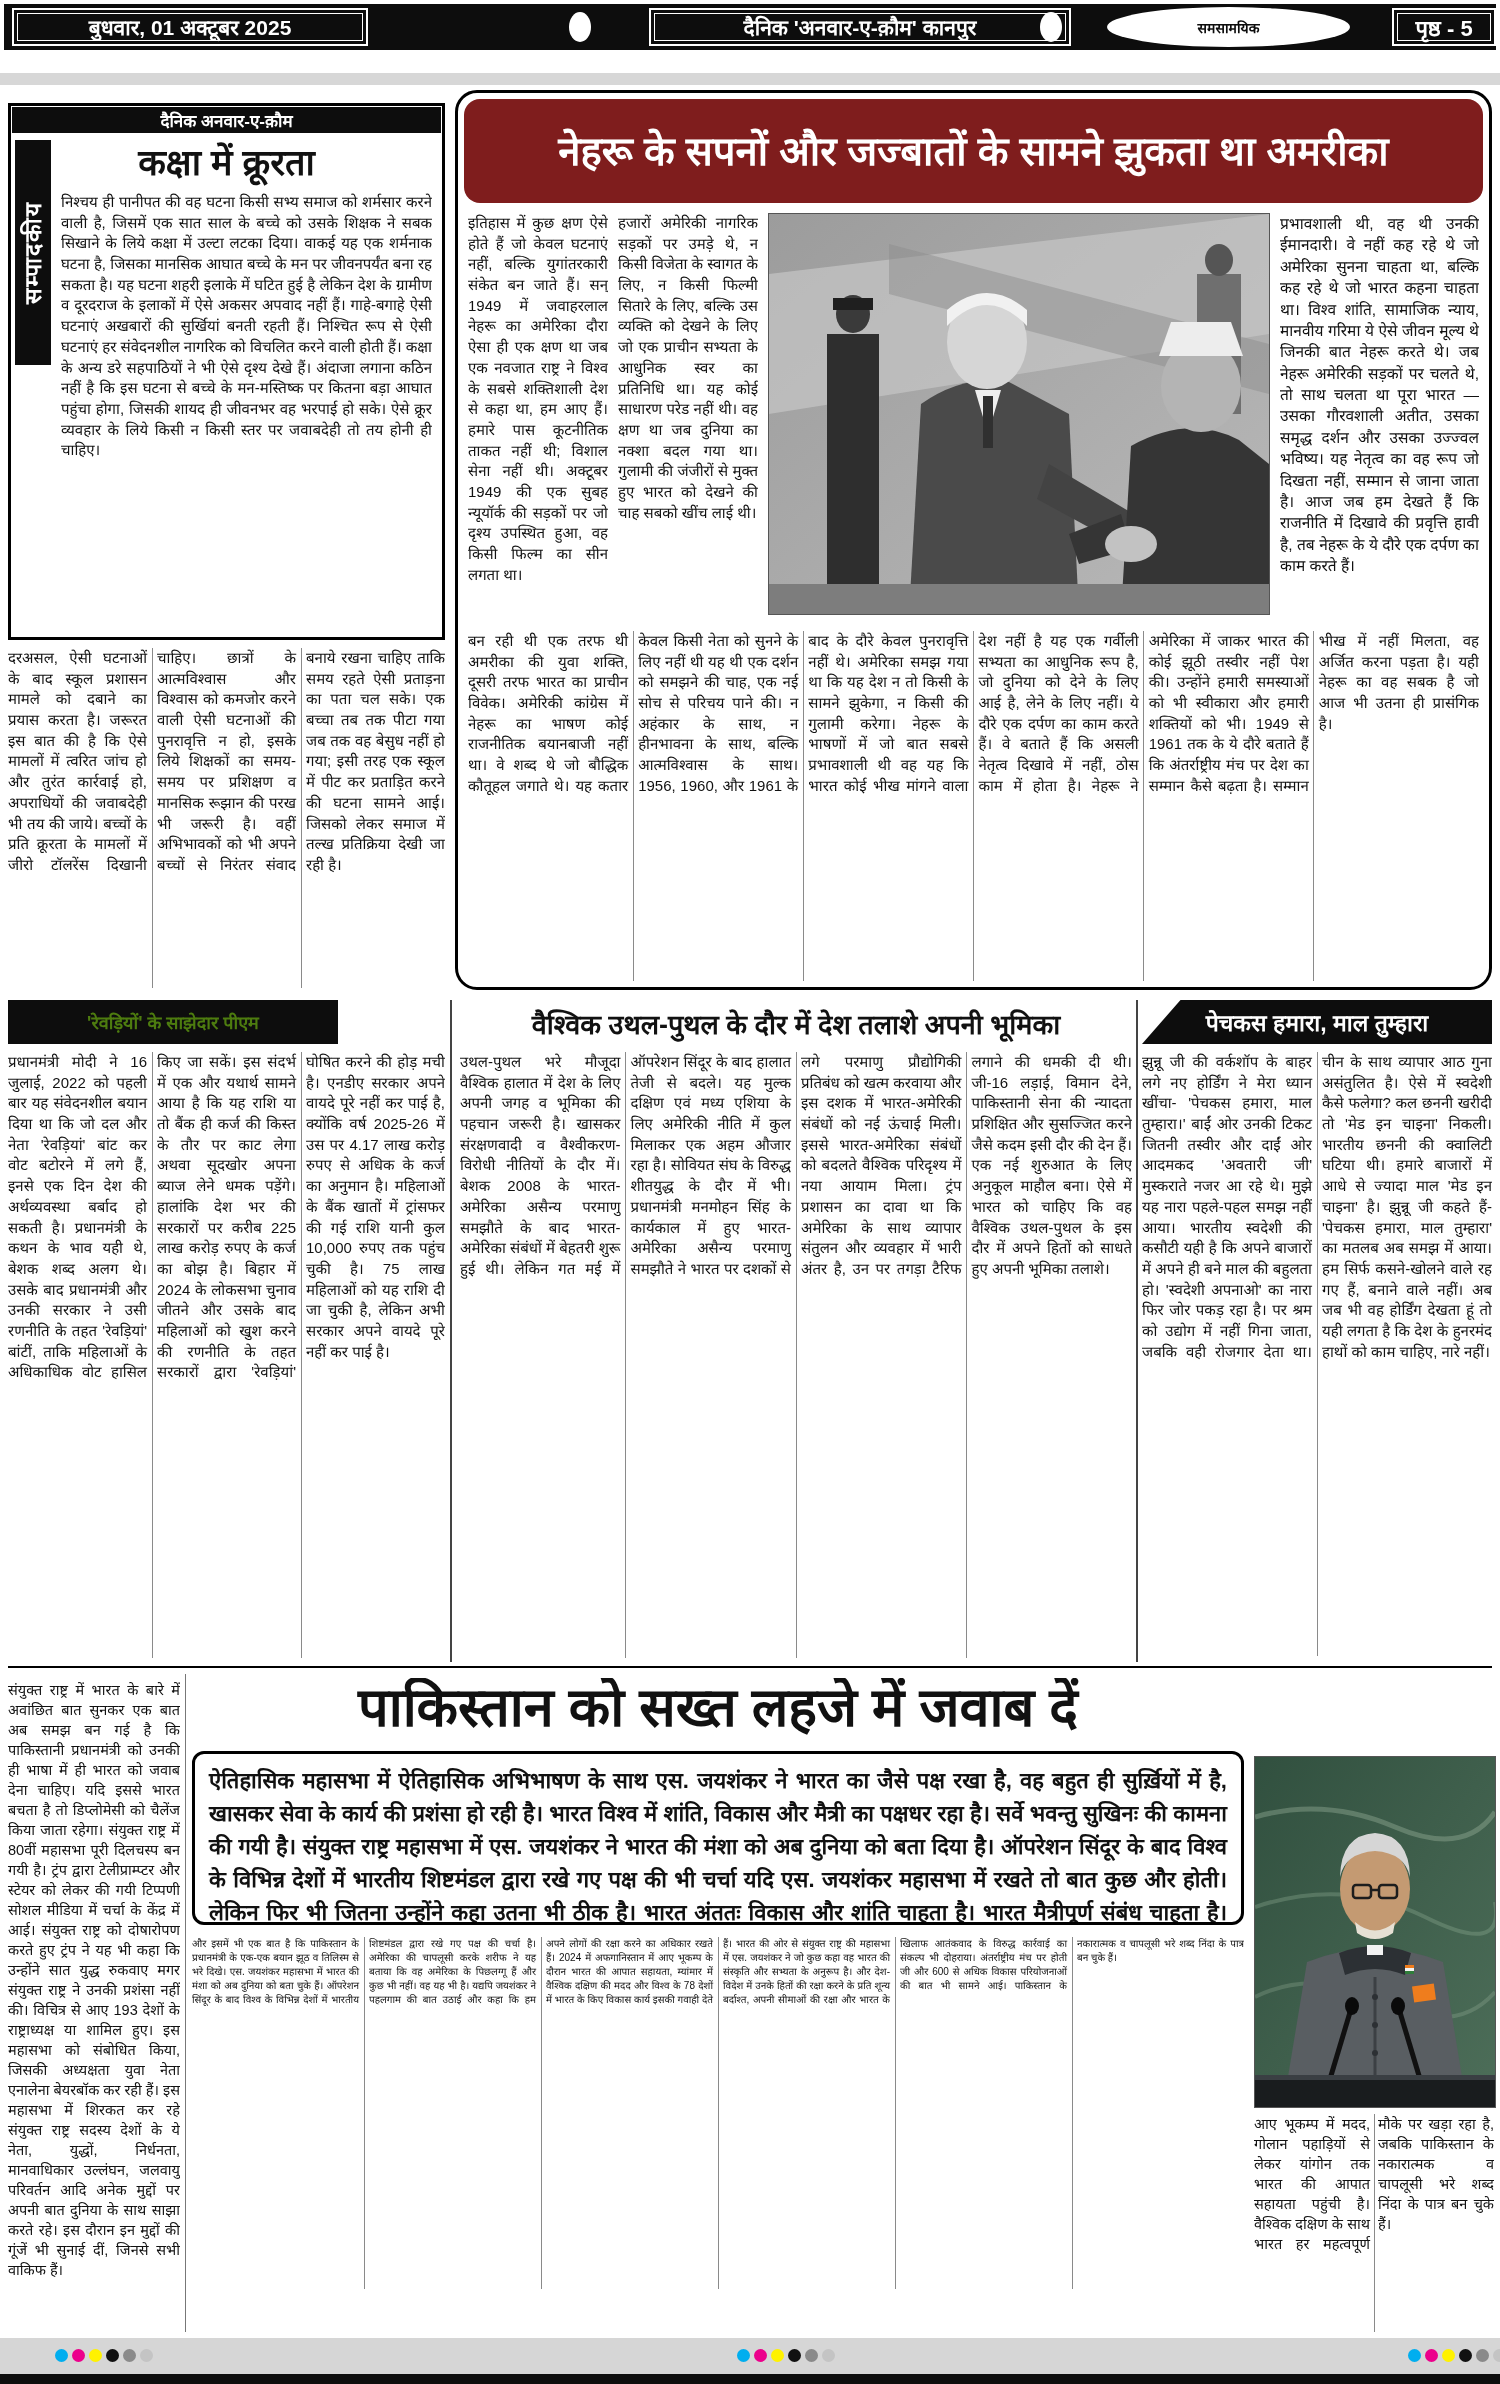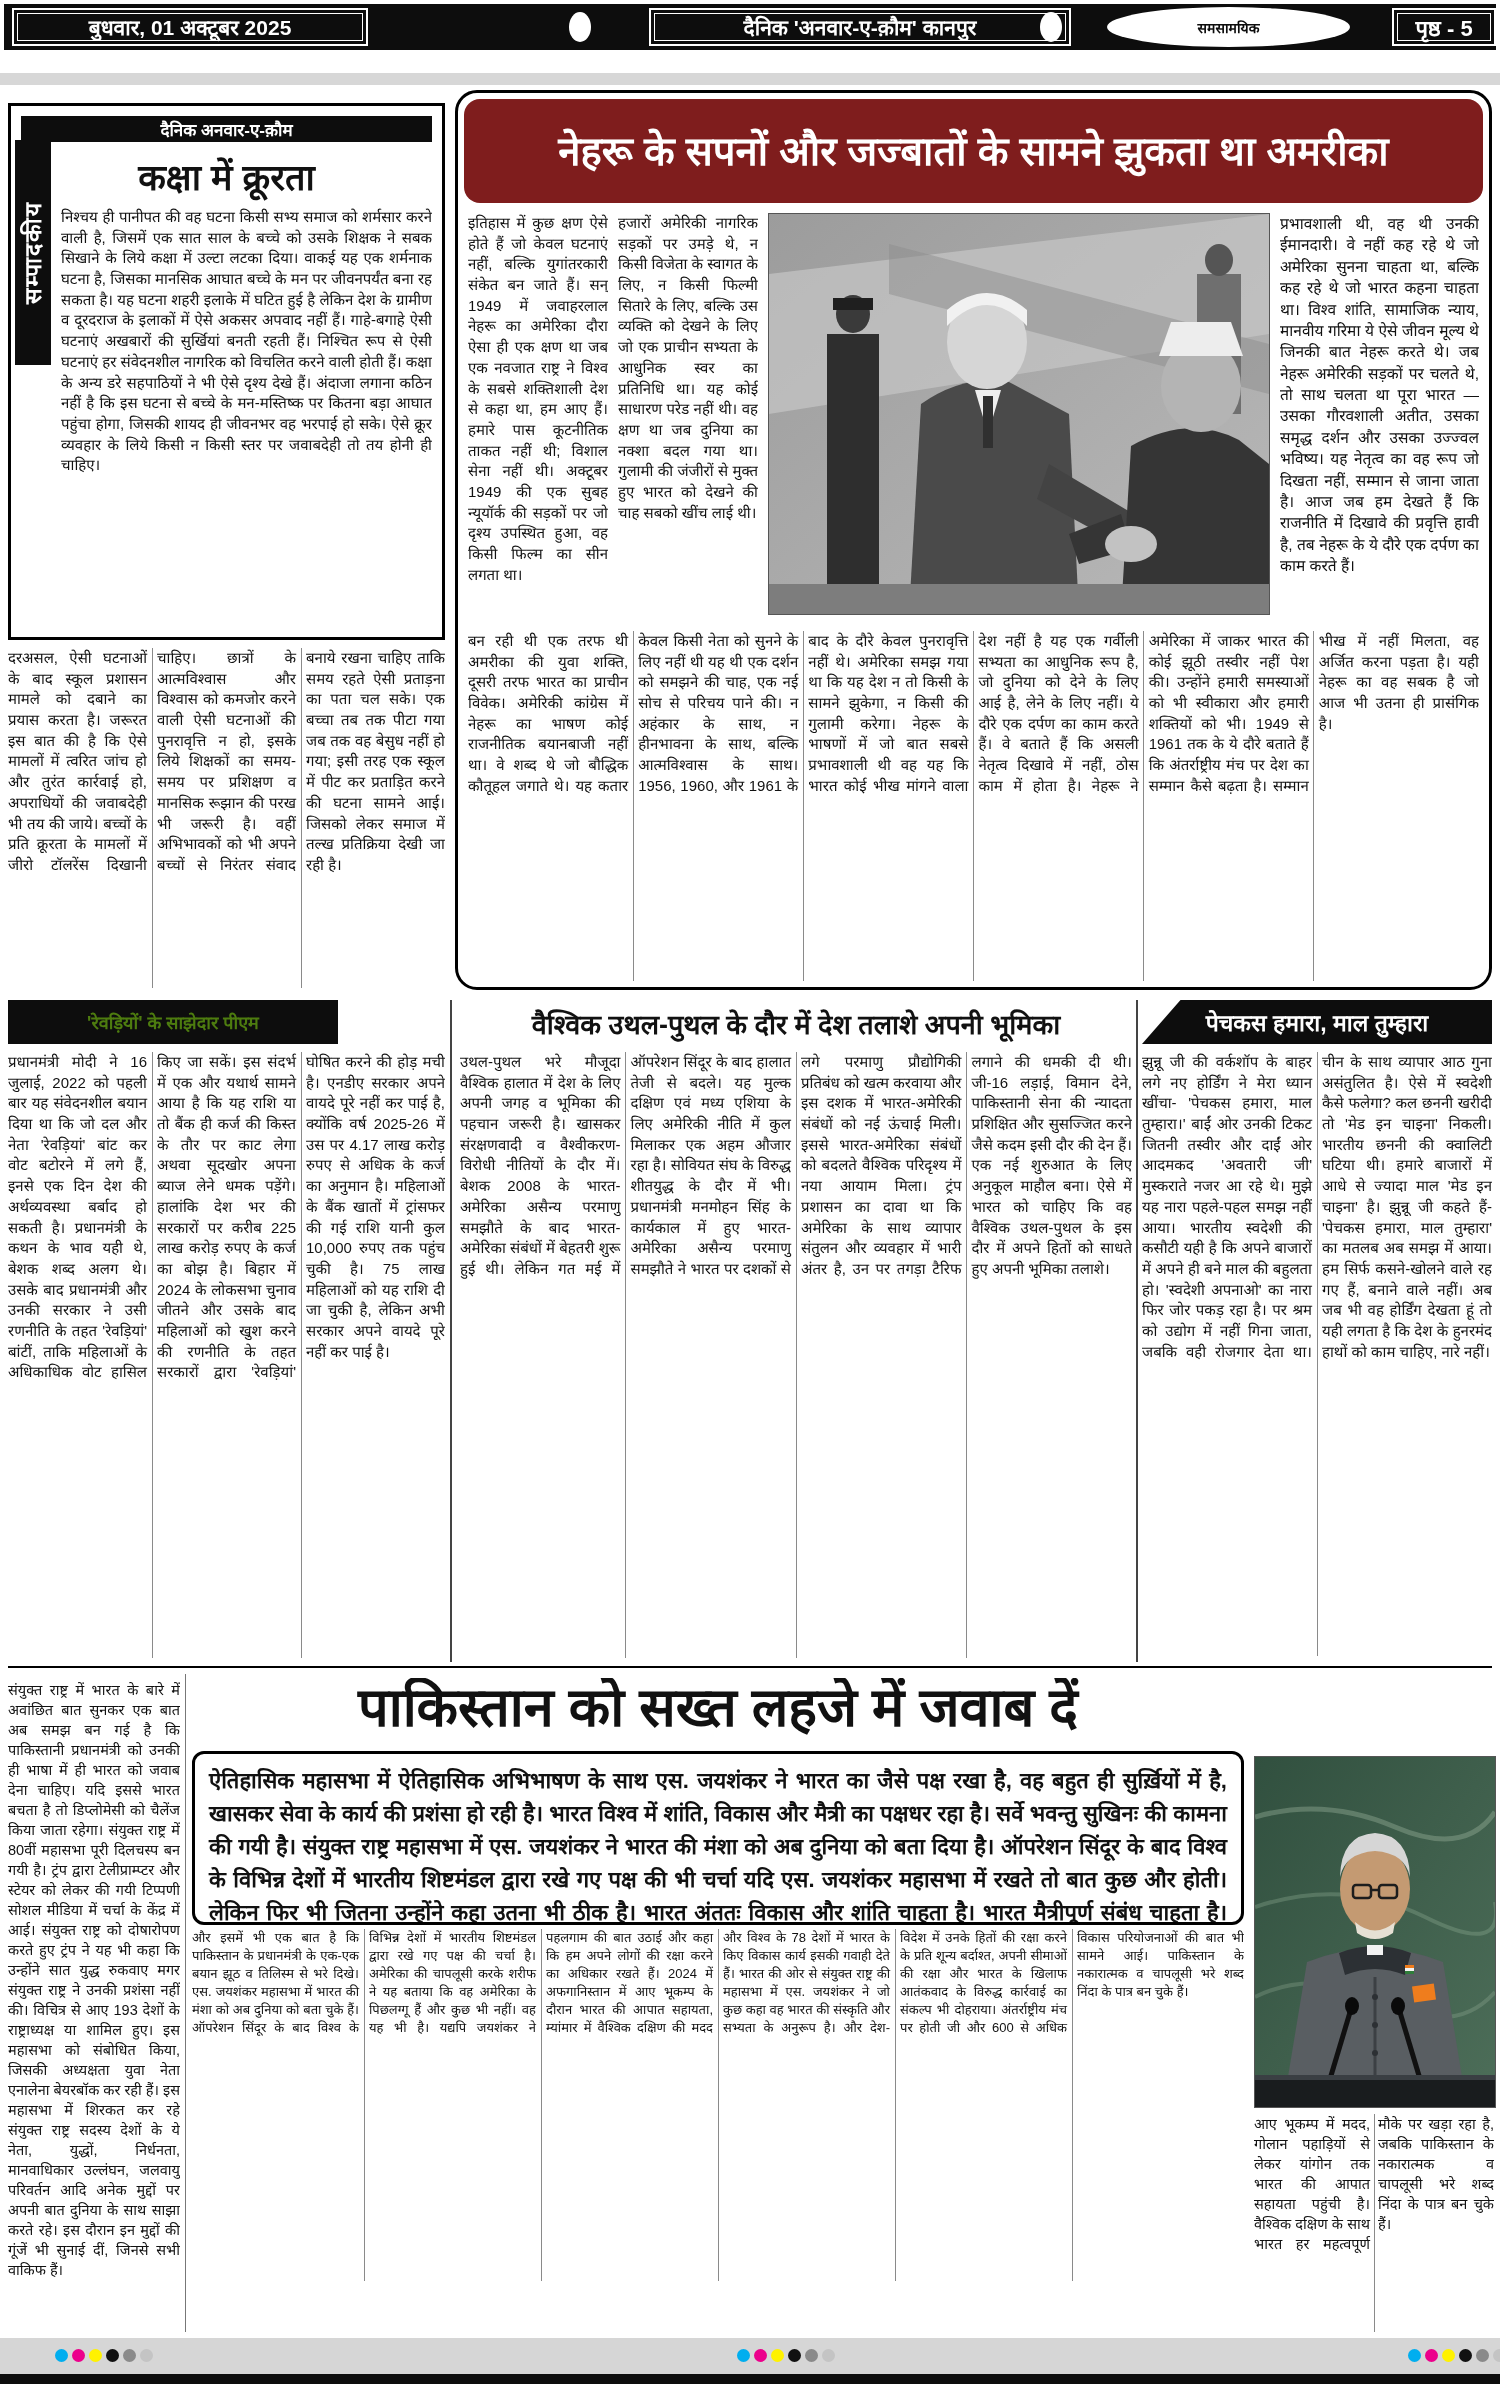--- a/index.html
+++ b/index.html
@@ -16,21 +16,21 @@
   .mh-oval{position:absolute;left:1103px;top:3px;width:243px;height:40px;background:#fff;color:#0d0d0d;border-radius:50%;
            display:flex;align-items:center;justify-content:center;font-weight:bold;font-size:14px;}
   .top-strip{position:absolute;left:0;top:73px;width:1500px;height:12px;background:#d7d7d7;}
   
   .bodytext{font-size:15px;line-height:1.38;text-align:justify;overflow:hidden;}
   .cols{column-gap:10px;column-rule:1px solid #8a8a8a;}
   .vrule{position:absolute;width:2px;background:#444;}
   .hrule{position:absolute;height:2px;background:#000;}
   
   .edit-box{position:absolute;left:8px;top:103px;width:437px;height:537px;border:3px solid #000;box-sizing:border-box;overflow:hidden;}
-  .edit-kicker{margin:10px;height:26px;background:#0d0d0d;color:#fff;font-weight:bold;font-size:17px;
+  .edit-kicker{margin:1px;height:26px;background:#0d0d0d;color:#fff;font-weight:bold;font-size:17px;
                display:flex;align-items:center;justify-content:center;}
   .edit-headline{text-align:center;font-size:36px;font-weight:bold;margin:4px 0 6px 0;}
   .edit-label{position:absolute;left:4px;top:34px;width:36px;height:225px;background:#0d0d0d;color:#fff;
               writing-mode:vertical-rl;transform:rotate(180deg);display:flex;align-items:center;justify-content:center;
               font-weight:bold;font-size:23px;letter-spacing:2px;}
   .edit-body{margin:0 10px 0 50px;height:410px;}
   .edit-more{position:absolute;left:8px;top:648px;width:437px;height:340px;column-count:3;}
   
   .main-box{position:absolute;left:455px;top:90px;width:1037px;height:900px;border:3px solid #000;border-radius:22px;
             box-sizing:border-box;overflow:hidden;}
@@ -56,21 +56,21 @@
   .pechkas-head{height:44px;background:#0d0d0d;color:#fff;font-weight:bold;font-size:23px;
                 display:flex;align-items:center;justify-content:center;overflow:hidden;white-space:nowrap;
                 clip-path:polygon(11% 0,100% 0,100% 100%,0 100%);}
   .pechkas-body{margin-top:8px;height:604px;column-count:2;}
   
   .pak-side{position:absolute;left:8px;top:1680px;width:172px;height:650px;font-size:14.5px;}
   .pak-center{position:absolute;left:192px;top:1672px;width:1052px;}
   .pak-head{margin-top:6px;text-align:center;font-weight:bold;font-size:54px;line-height:1.1;white-space:nowrap;overflow:hidden;}
   .pak-lead{margin-top:14px;border:3px solid #000;border-radius:12px;padding:10px 14px;
             font-weight:bold;font-size:22px;line-height:1.5;height:148px;overflow:hidden;text-align:justify;}
-  .pak-body{margin-top:4px;height:352px;column-count:6;font-size:13px;}
+  .pak-body{margin-top:12px;height:352px;column-count:6;font-size:10px;}
   .pak-photo{position:absolute;left:1254px;top:1756px;width:240px;height:350px;border:1px solid #555;overflow:hidden;}
   .pak-under{position:absolute;left:1254px;top:2114px;width:240px;height:218px;column-count:2;column-gap:8px;font-size:14.5px;}
   
   .print-strip{position:absolute;left:0;top:2338px;width:1500px;height:36px;background:#d6d6d6;}
   .dot-group{position:absolute;top:11px;display:flex;gap:4px;}
   .print-dot{width:13px;height:13px;border-radius:50%;background:#999;}
   .bottom-bar{position:absolute;left:0;top:2374px;width:1500px;height:10px;background:#0d0d0d;}
 </style>
 </head>
 <body>

